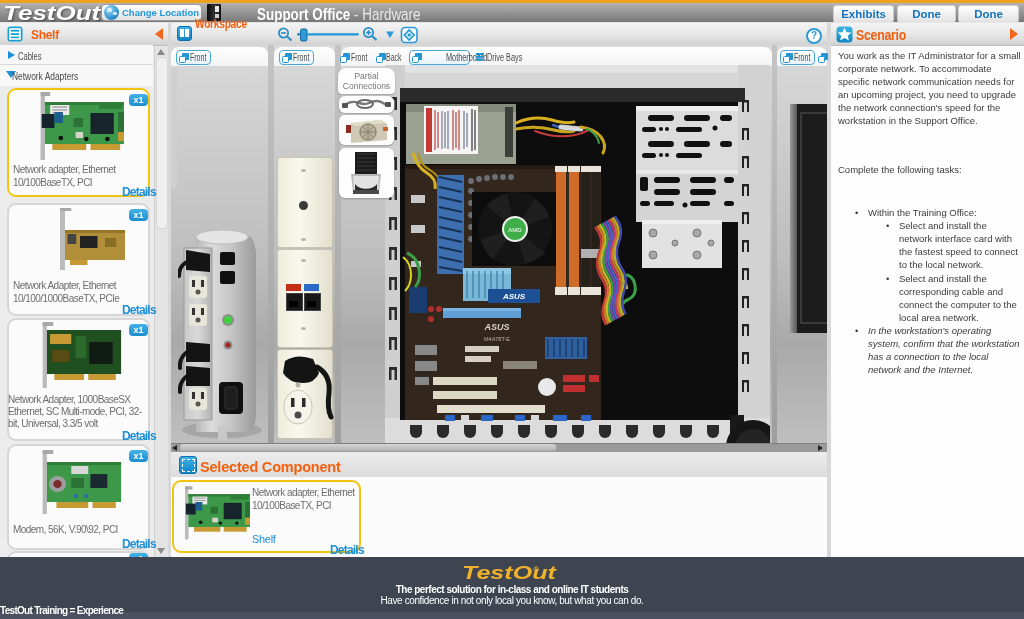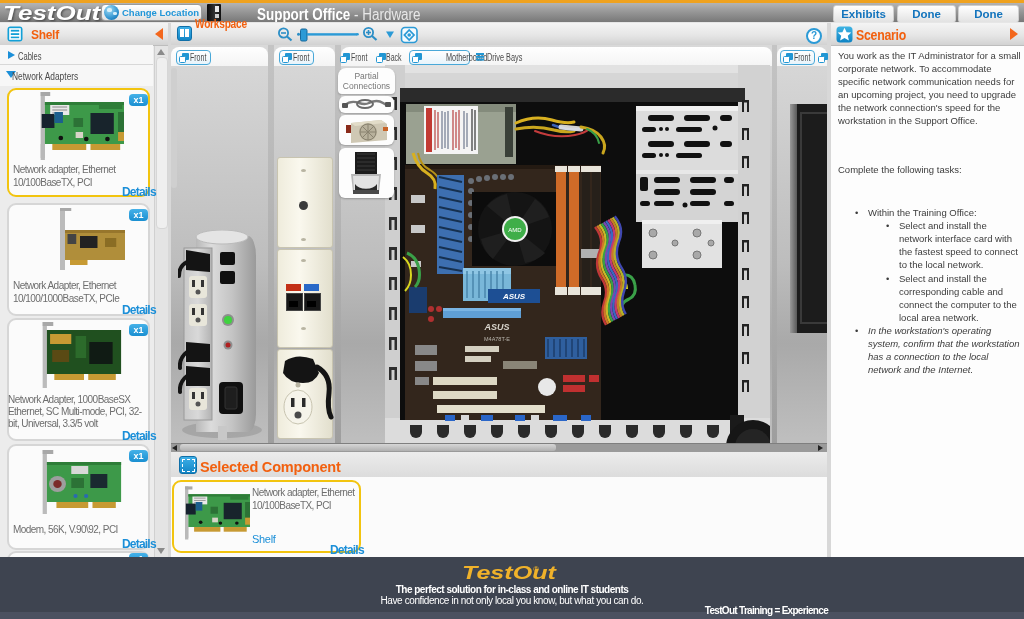--- a/index.html
+++ b/index.html
@@ -732,13 +732,13 @@
 <div style="position:absolute;left:44px;top:65.5px;">Select and install the<br>corresponding cable and<br>connect the computer to the<br>local area network.</div>
 <span style="position:absolute;left:0;top:117.9px;">•</span>
 <div style="position:absolute;left:13px;top:117.9px;font-style:italic;">In the workstation's operating<br>system, confirm that the workstation<br>has a connection to the local<br>network and the Internet.</div>
 </div>
 
 <div class="abs" style="left:0;top:557px;width:1024px;height:62px;background:#3e4450;"></div>
 <div class="abs" style="left:0;top:612px;width:1024px;height:7px;background:#4b5160;"></div>
 <div class="abs" style="left:462px;top:562px;color:#f0b22a;font-weight:bold;font-style:italic;font-size:19px;"><span class="sq" style="transform:scaleX(1.32);">TestOut</span><span style="font-size:8px;vertical-align:super;">®</span></div>
 <div class="abs" style="left:0;top:584px;width:1024px;text-align:center;color:#fff;font-weight:bold;font-size:10px;letter-spacing:-0.5px;">The perfect solution for in-class and online IT students</div>
 <div class="abs" style="left:0;top:595px;width:1024px;text-align:center;color:#fff;font-size:10px;letter-spacing:-0.4px;">Have confidence in not only local you know, but what you can do.</div>
-<div class="abs" style="left:0;top:605px;width:828px;text-align:right;color:#fff;font-weight:bold;font-size:10px;letter-spacing:-0.7px;">TestOut Training = Experience</div>
+<div class="abs" style="left:0;top:605px;width:828px;text-align:left;color:#fff;font-weight:bold;font-size:10px;letter-spacing:-0.7px;">TestOut Training = Experience</div>
 
 </body></html>

